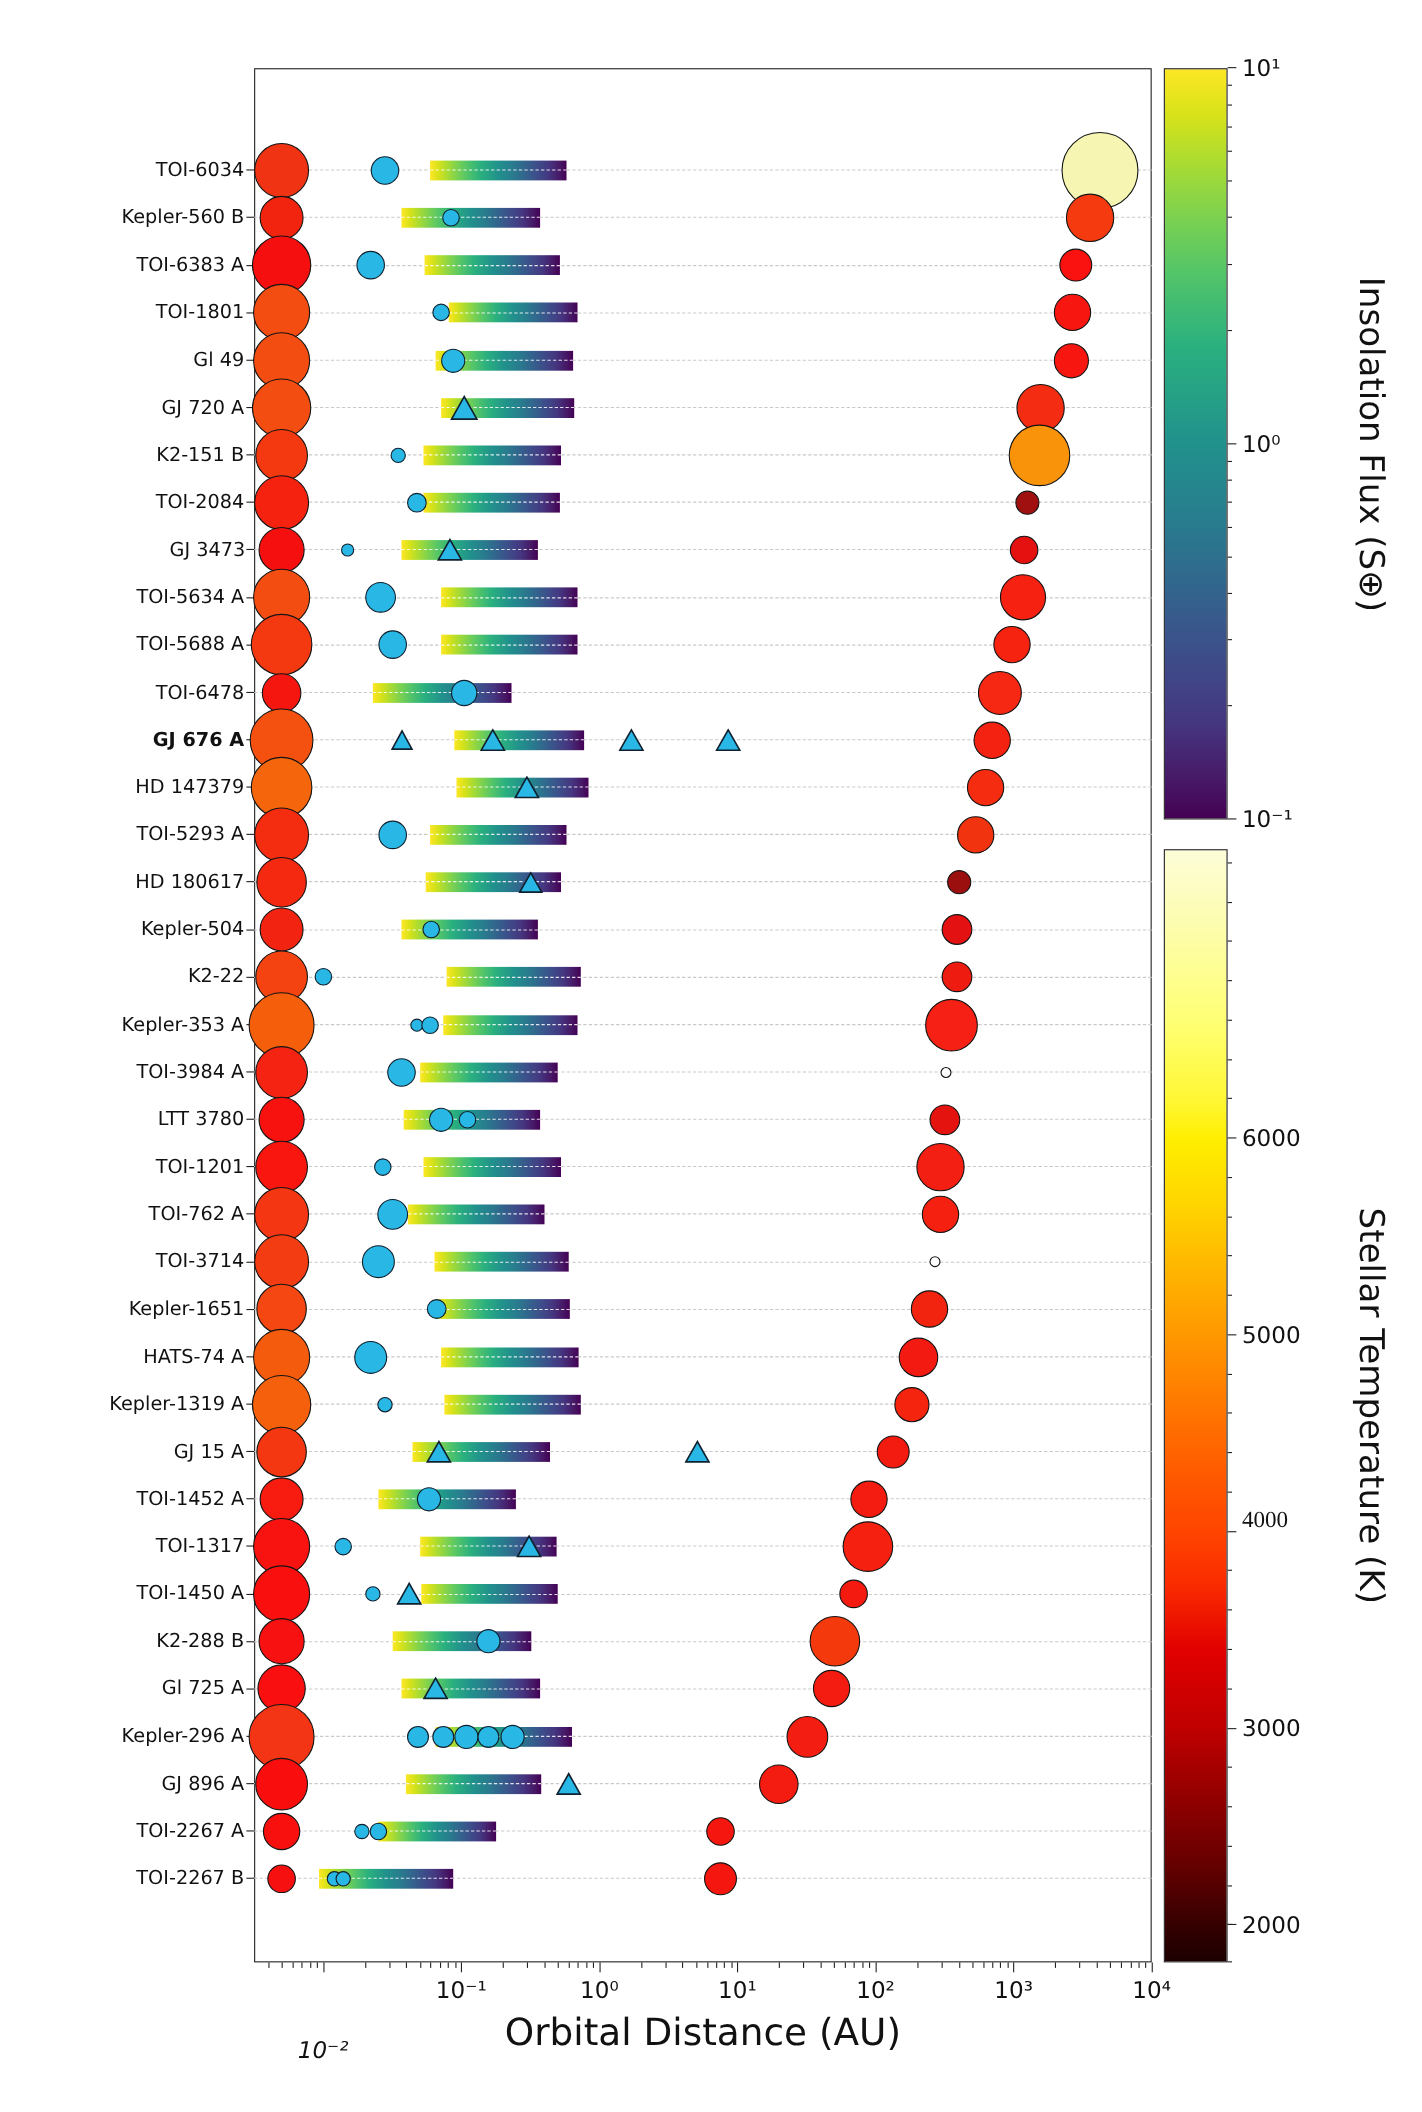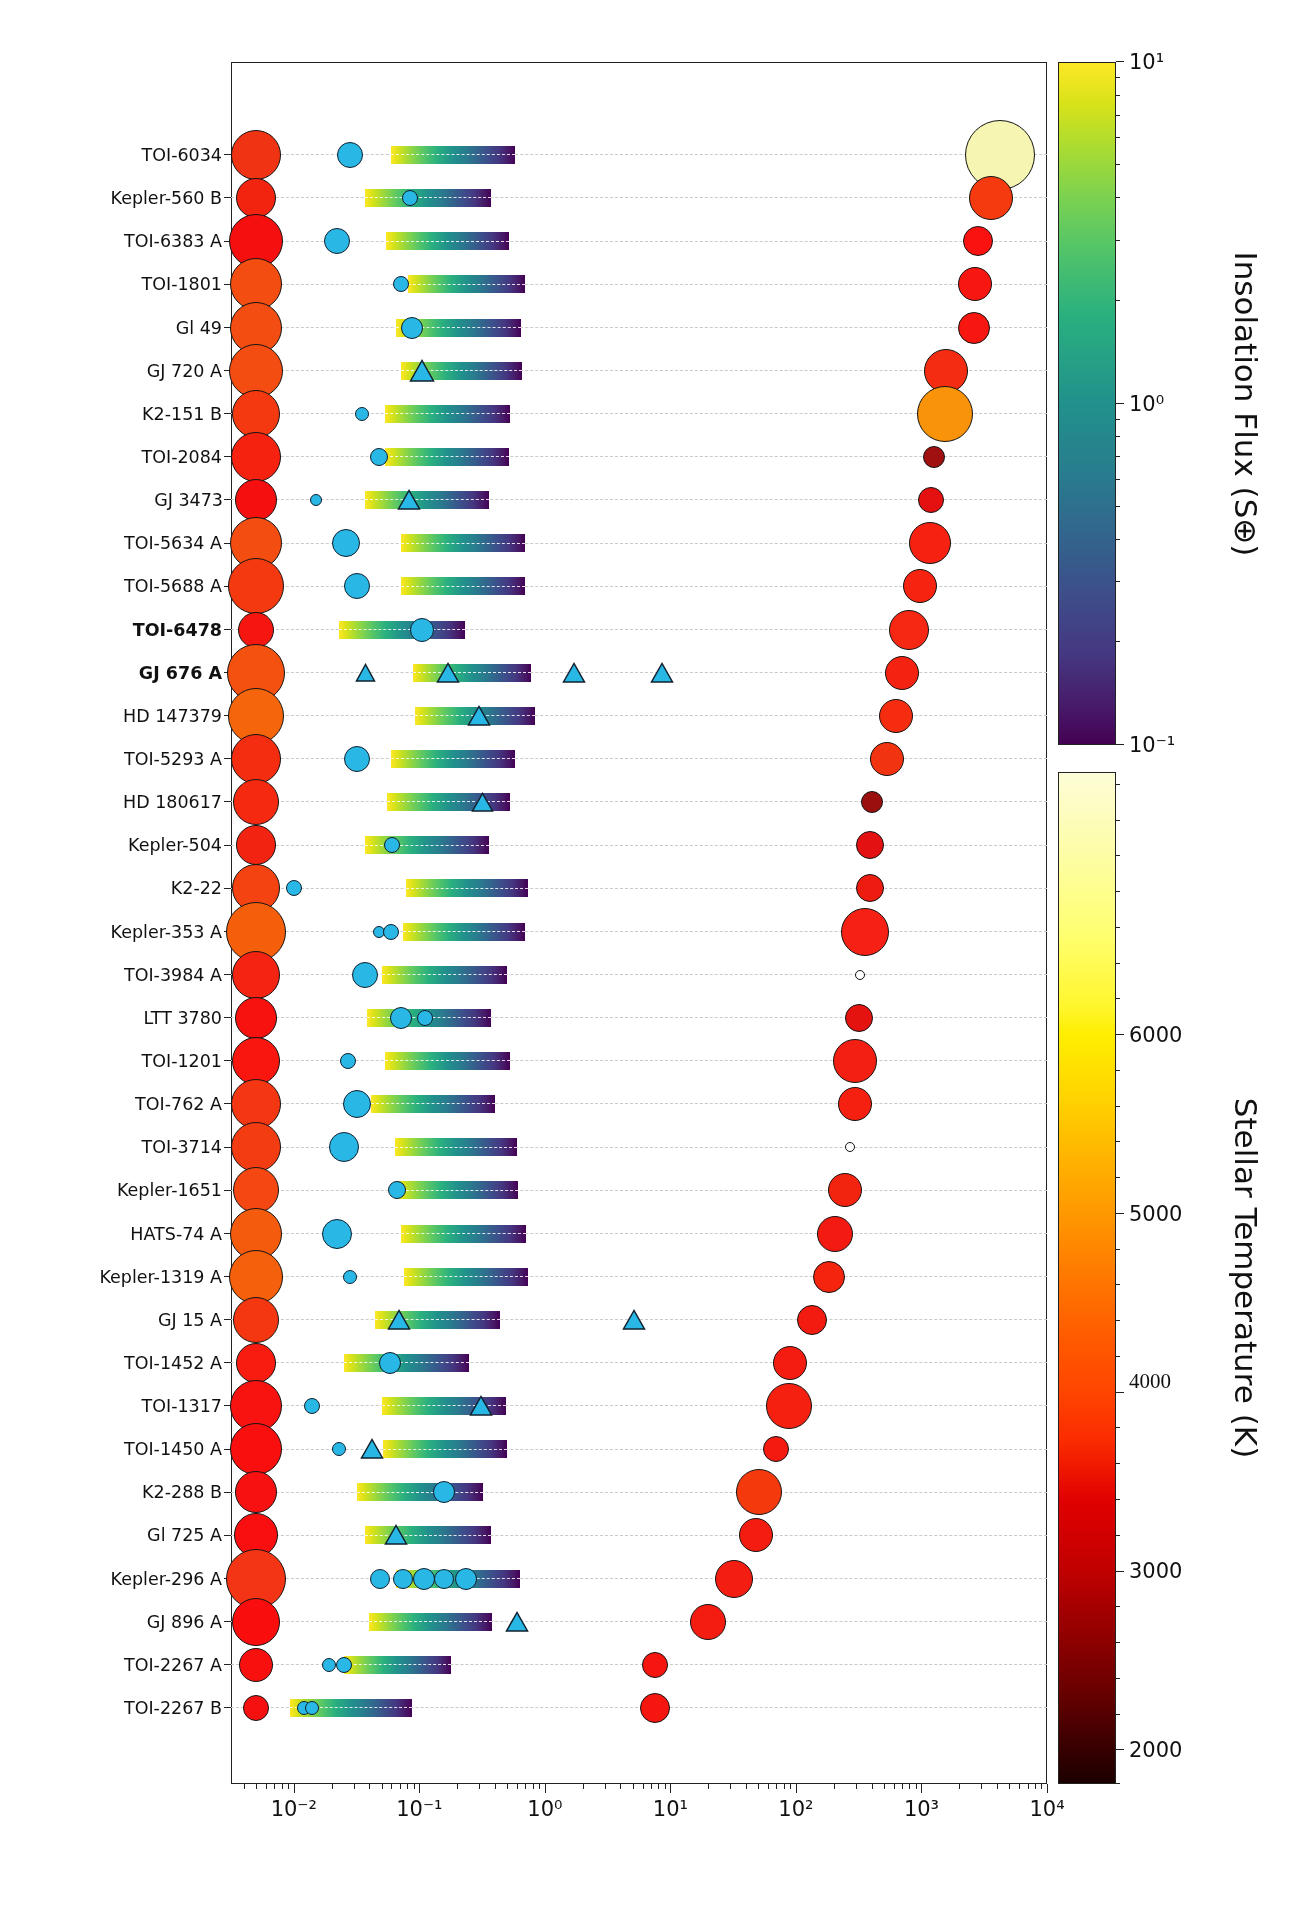--- a/index.html
+++ b/index.html
@@ -114,21 +114,21 @@
       <div class="gridline" style="left: 231px; top: 585.7px; width: 816px;"></div>
       <div class="htick" style="left: 224px; top: 585.7px; width: 7px;"></div>
       <div class="rowlabel" style="right: 1071px; top: 575.4px;">TOI-5688 A</div>
       <div class="hzbar" style="left: 400.635px; top: 577.4px; width: 124.765px; height: 18px; background: linear-gradient(to right, rgb(253, 231, 37) 0%, rgb(216, 226, 25) 6%, rgb(173, 220, 48) 12%, rgb(122, 209, 81) 20%, rgb(84, 197, 104) 27%, rgb(42, 176, 127) 37%, rgb(33, 145, 140) 50%, rgb(40, 125, 142) 60%, rgb(51, 99, 141) 70%, rgb(61, 78, 138) 78%, rgb(69, 55, 129) 87%, rgb(71, 24, 102) 95%, rgb(68, 1, 84) 100%);"></div>
       <div class="bardash" style="left: 400.635px; top: 585.7px; width: 124.765px;"></div>
       <div class="circ" style="left: 344.185px; top: 573.4px; width: 26px; height: 26px; background: rgb(41, 184, 229); border: 1.4px solid rgb(16, 32, 46); z-index: 4;"></div>
       <div class="circ" style="left: 903.36px; top: 569.4px; width: 34px; height: 34px; background: rgb(245, 35, 15); z-index: 4;"></div>
       <div class="circ" style="left: 228px; top: 558.4px; width: 56px; height: 56px; background: rgb(244, 57, 17); z-index: 5;"></div>
       <div class="gridline" style="left: 231px; top: 628.84px; width: 816px;"></div>
       <div class="htick" style="left: 224px; top: 628.84px; width: 7px;"></div>
-      <div class="rowlabel" style="right: 1071px; top: 618.54px; font-weight: bold;">TOI-6478</div>
+      <div class="rowlabel" style="right: 1071px; top: 618.54px;">TOI-6478</div>
       <div class="hzbar" style="left: 339.18px; top: 620.54px; width: 125.538px; height: 18px; background: linear-gradient(to right, rgb(253, 231, 37) 0%, rgb(216, 226, 25) 6%, rgb(173, 220, 48) 12%, rgb(122, 209, 81) 20%, rgb(84, 197, 104) 27%, rgb(42, 176, 127) 37%, rgb(33, 145, 140) 50%, rgb(40, 125, 142) 60%, rgb(51, 99, 141) 70%, rgb(61, 78, 138) 78%, rgb(69, 55, 129) 87%, rgb(71, 24, 102) 95%, rgb(68, 1, 84) 100%);"></div>
       <div class="bardash" style="left: 339.18px; top: 628.84px; width: 125.538px;"></div>
       <div class="circ" style="left: 409.968px; top: 617.54px; width: 24px; height: 24px; background: rgb(41, 184, 229); border: 1.4px solid rgb(16, 32, 46); z-index: 4;"></div>
       <div class="circ" style="left: 889.296px; top: 609.54px; width: 40px; height: 40px; background: rgb(246, 40, 20); z-index: 4;"></div>
       <div class="circ" style="left: 238px; top: 611.54px; width: 36px; height: 36px; background: rgb(245, 23, 15); z-index: 5;"></div>
       <div class="gridline" style="left: 231px; top: 671.98px; width: 816px;"></div>
       <div class="htick" style="left: 224px; top: 671.98px; width: 7px;"></div>
       <div class="rowlabel" style="right: 1071px; top: 661.68px; font-weight: bold;">GJ 676 A</div>
       <div class="hzbar" style="left: 412.954px; top: 663.68px; width: 118.346px; height: 18px; background: linear-gradient(to right, rgb(253, 231, 37) 0%, rgb(216, 226, 25) 6%, rgb(173, 220, 48) 12%, rgb(122, 209, 81) 20%, rgb(84, 197, 104) 27%, rgb(42, 176, 127) 37%, rgb(33, 145, 140) 50%, rgb(40, 125, 142) 60%, rgb(51, 99, 141) 70%, rgb(61, 78, 138) 78%, rgb(69, 55, 129) 87%, rgb(71, 24, 102) 95%, rgb(68, 1, 84) 100%);"></div>
       <div class="bardash" style="left: 412.954px; top: 671.98px; width: 118.346px;"></div>
@@ -359,21 +359,21 @@
       <div class="gridline" style="left: 231px; top: 1707.34px; width: 816px;"></div>
       <div class="htick" style="left: 224px; top: 1707.34px; width: 7px;"></div>
       <div class="rowlabel" style="right: 1071px; top: 1697.04px;">TOI-2267 B</div>
       <div class="hzbar" style="left: 290.396px; top: 1699.04px; width: 121.942px; height: 18px; background: linear-gradient(to right, rgb(253, 231, 37) 0%, rgb(216, 226, 25) 6%, rgb(173, 220, 48) 12%, rgb(122, 209, 81) 20%, rgb(84, 197, 104) 27%, rgb(42, 176, 127) 37%, rgb(33, 145, 140) 50%, rgb(40, 125, 142) 60%, rgb(51, 99, 141) 70%, rgb(61, 78, 138) 78%, rgb(69, 55, 129) 87%, rgb(71, 24, 102) 95%, rgb(68, 1, 84) 100%);"></div>
       <div class="bardash" style="left: 290.396px; top: 1707.34px; width: 121.942px;"></div>
       <div class="circ" style="left: 296.71px; top: 1701.04px; width: 14px; height: 14px; background: rgb(41, 184, 229); border: 1.4px solid rgb(16, 32, 46); z-index: 4;"></div>
       <div class="circ" style="left: 305.114px; top: 1701.04px; width: 14px; height: 14px; background: rgb(41, 184, 229); border: 1.4px solid rgb(16, 32, 46); z-index: 4;"></div>
       <div class="circ" style="left: 639.7px; top: 1693.04px; width: 30px; height: 30px; background: rgb(245, 23, 15); z-index: 4;"></div>
       <div class="circ" style="left: 243px; top: 1695.04px; width: 26px; height: 26px; background: rgb(247, 16, 16); z-index: 5;"></div>
       <div class="tick" style="left: 293.769px; top: 1784px; height: 9px;"></div>
-      <div class="xticklabel" style="left: 293.769px; top: 1797px;">10⁻²</div>
+      <div class="xticklabel" style="left: 293.769px; top: 1852px; font-style: italic;">10⁻²</div>
       <div class="tick" style="left: 419.308px; top: 1784px; height: 9px;"></div>
       <div class="xticklabel" style="left: 419.308px; top: 1797px;">10⁻¹</div>
       <div class="tick" style="left: 544.846px; top: 1784px; height: 9px;"></div>
       <div class="xticklabel" style="left: 544.846px; top: 1797px;">10⁰</div>
       <div class="tick" style="left: 670.385px; top: 1784px; height: 9px;"></div>
       <div class="xticklabel" style="left: 670.385px; top: 1797px;">10¹</div>
       <div class="tick" style="left: 795.923px; top: 1784px; height: 9px;"></div>
       <div class="xticklabel" style="left: 795.923px; top: 1797px;">10²</div>
       <div class="tick" style="left: 921.462px; top: 1784px; height: 9px;"></div>
       <div class="xticklabel" style="left: 921.462px; top: 1797px;">10³</div>
@@ -486,15 +486,16 @@
       <div class="htick" style="left: 1116px; top: 1463.2px; width: 4px;"></div>
       <div class="htick" style="left: 1116px; top: 1498.93px; width: 4px;"></div>
       <div class="htick" style="left: 1116px; top: 1534.75px; width: 4px;"></div>
       <div class="htick" style="left: 1116px; top: 1606.3px; width: 4px;"></div>
       <div class="htick" style="left: 1116px; top: 1642.02px; width: 4px;"></div>
       <div class="htick" style="left: 1116px; top: 1677.75px; width: 4px;"></div>
       <div class="htick" style="left: 1116px; top: 1713.57px; width: 4px;"></div>
       <div class="htick" style="left: 1116px; top: 1749.4px; width: 4px;"></div>
       <div class="htick" style="left: 1116px; top: 1783.3px; width: 4px;"></div>
     </div>
+  <div id="xlabel" class="xlabel" style="left: 639px; top: 1828px;">Orbital Distance (AU)</div>
   <div id="cbtitle0" class="cbtitle" style="left: 1228px; top: 403.5px; transform: translateY(-50%);">Insolation Flux (S⊕)</div>
   <div id="cbtitle1" class="cbtitle" style="left: 1228px; top: 1278px; transform: translateY(-50%);">Stellar Temperature (K)</div>
 </div>
 
 </body></html>

